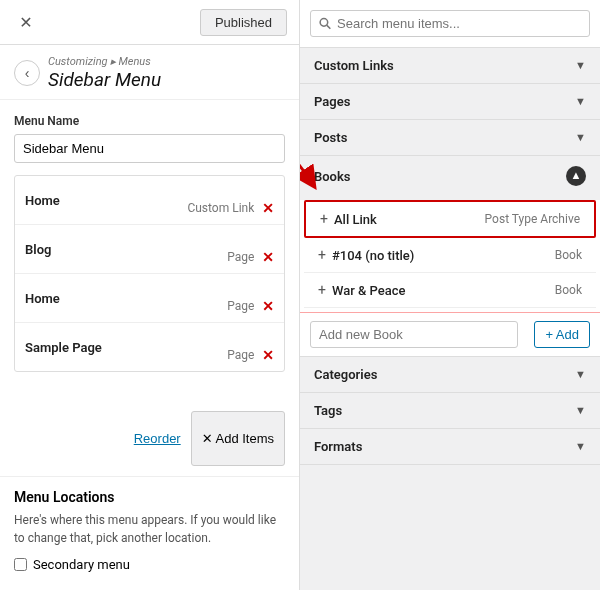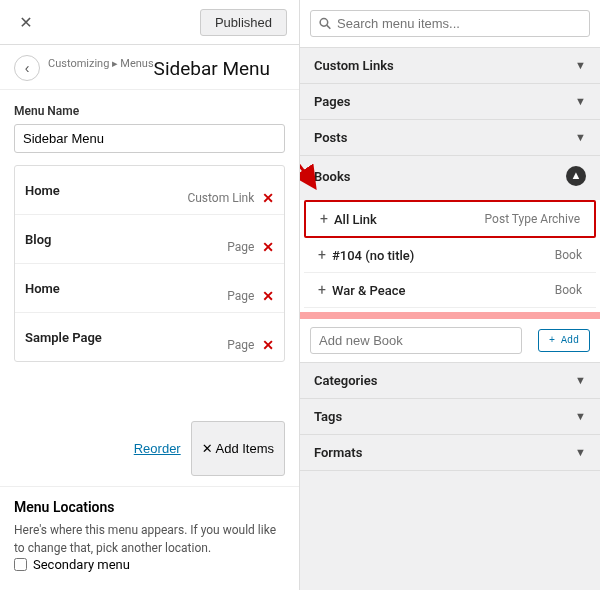--- a/index.html
+++ b/index.html
@@ -72,21 +72,22 @@
       display: flex;
       align-items: center;
       justify-content: center;
       cursor: pointer;
       font-size: 14px;
       color: #555;
     }
 
     .breadcrumb-text {
       display: flex;
-      flex-direction: row;
+      flex-direction: column;
+      font-style: italic;
     }
 
     .breadcrumb-small {
       font-size: 11px;
       color: #777;
     }
 
     .breadcrumb-title {
       font-size: 19px;
       font-weight: 400;
@@ -188,20 +189,21 @@
 
     .locations-title {
       font-size: 14px;
       font-weight: 600;
       margin-bottom: 6px;
     }
 
     .locations-desc {
       font-size: 12px;
       color: #555;
+      margin-bottom: 10px;
       line-height: 1.5;
     }
 
     .checkbox-row {
       display: flex;
       align-items: center;
       gap: 6px;
       margin-bottom: 6px;
       font-size: 13px;
     }
@@ -306,44 +308,43 @@
       color: #777;
       text-align: right;
     }
 
     .add-new-row {
       display: flex;
       align-items: center;
       gap: 16px;
       padding: 8px 10px;
       background: #fff;
-      border-top: 7px solid #fca5a5;
+      border-top: 1px solid #fca5a5;
     }
 
     .add-new-input {
       flex: 1;
       border: 1px solid #ccc;
       border-radius: 3px;
       padding: 5px 8px;
       font-size: 13px;
     }
 
     .add-new-btn {
       background: #fff;
       border: 1px solid #0073aa;
       color: #0073aa;
       border-radius: 3px;
       padding: 5px 10px;
-      font-size: 10px;
+      font-size: 13px;
       cursor: pointer;
       display: flex;
       align-items: center;
       gap: 3px;
       white-space: nowrap;
-      font-family: Liberation Mono, monospace;
     }
 
     .books-section {
       position: relative;
     }
 
     
     .chevron-up {
       display: inline-block;
       width: 20px;

